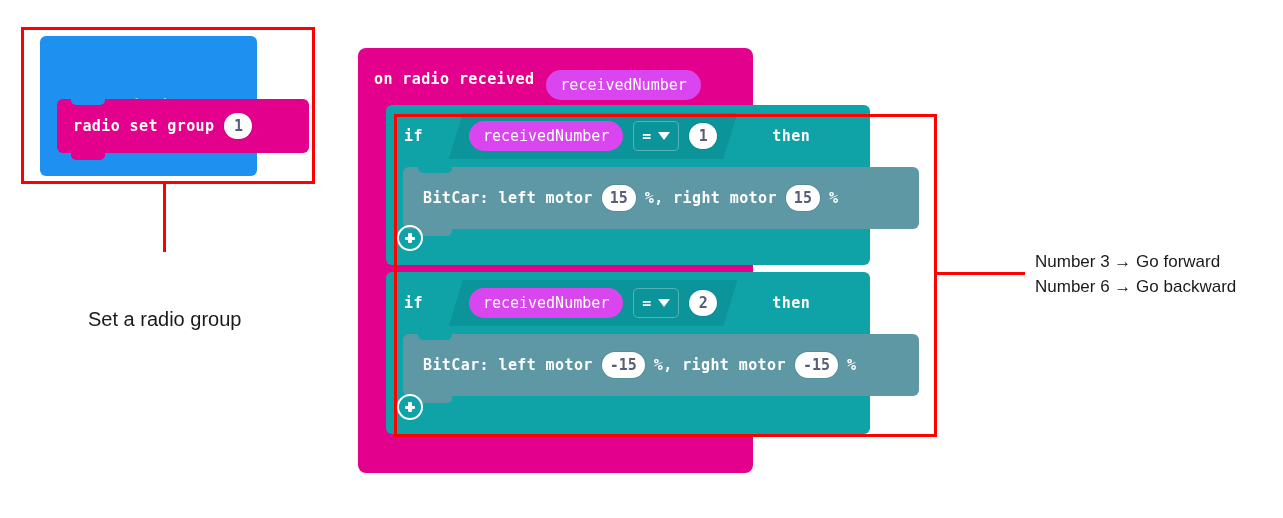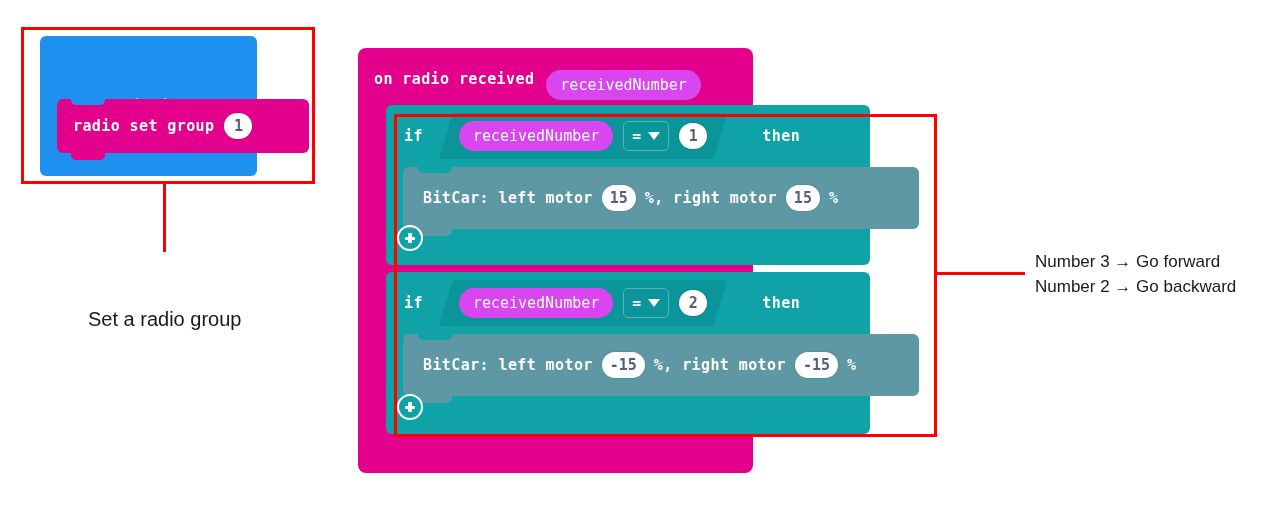--- a/index.html
+++ b/index.html
@@ -159,21 +159,21 @@
   
   .if-header {
     position: absolute;
     left: 0; top: 0;
     height: 62px;
     display: flex;
     align-items: center;
     padding-left: 18px;
     box-sizing: border-box;
   }
-  .if-word { margin-right: 8px; }
+  .if-word { margin-right: 18px; }
 
   
   .hexslot {
     position: relative;
     display: inline-flex;
     align-items: center;
     height: 46px;
     background: #0b9499;
     padding: 0 20px 0 20px;
     margin: 0 8px;
@@ -363,16 +363,16 @@
       <span class="mono">%</span>
     </div>
 
     <div class="plus-icon"></div>
   </div>
 
   <div id="main-red-box"></div>
   <div id="main-connector"></div>
   <div id="main-caption">
     <div>Number 3 → Go forward</div>
-    <div>Number 2 → Go backward</div>
+    <div>Number 6 → Go backward</div>
   </div>
 
 </div>
 
 </body></html>

